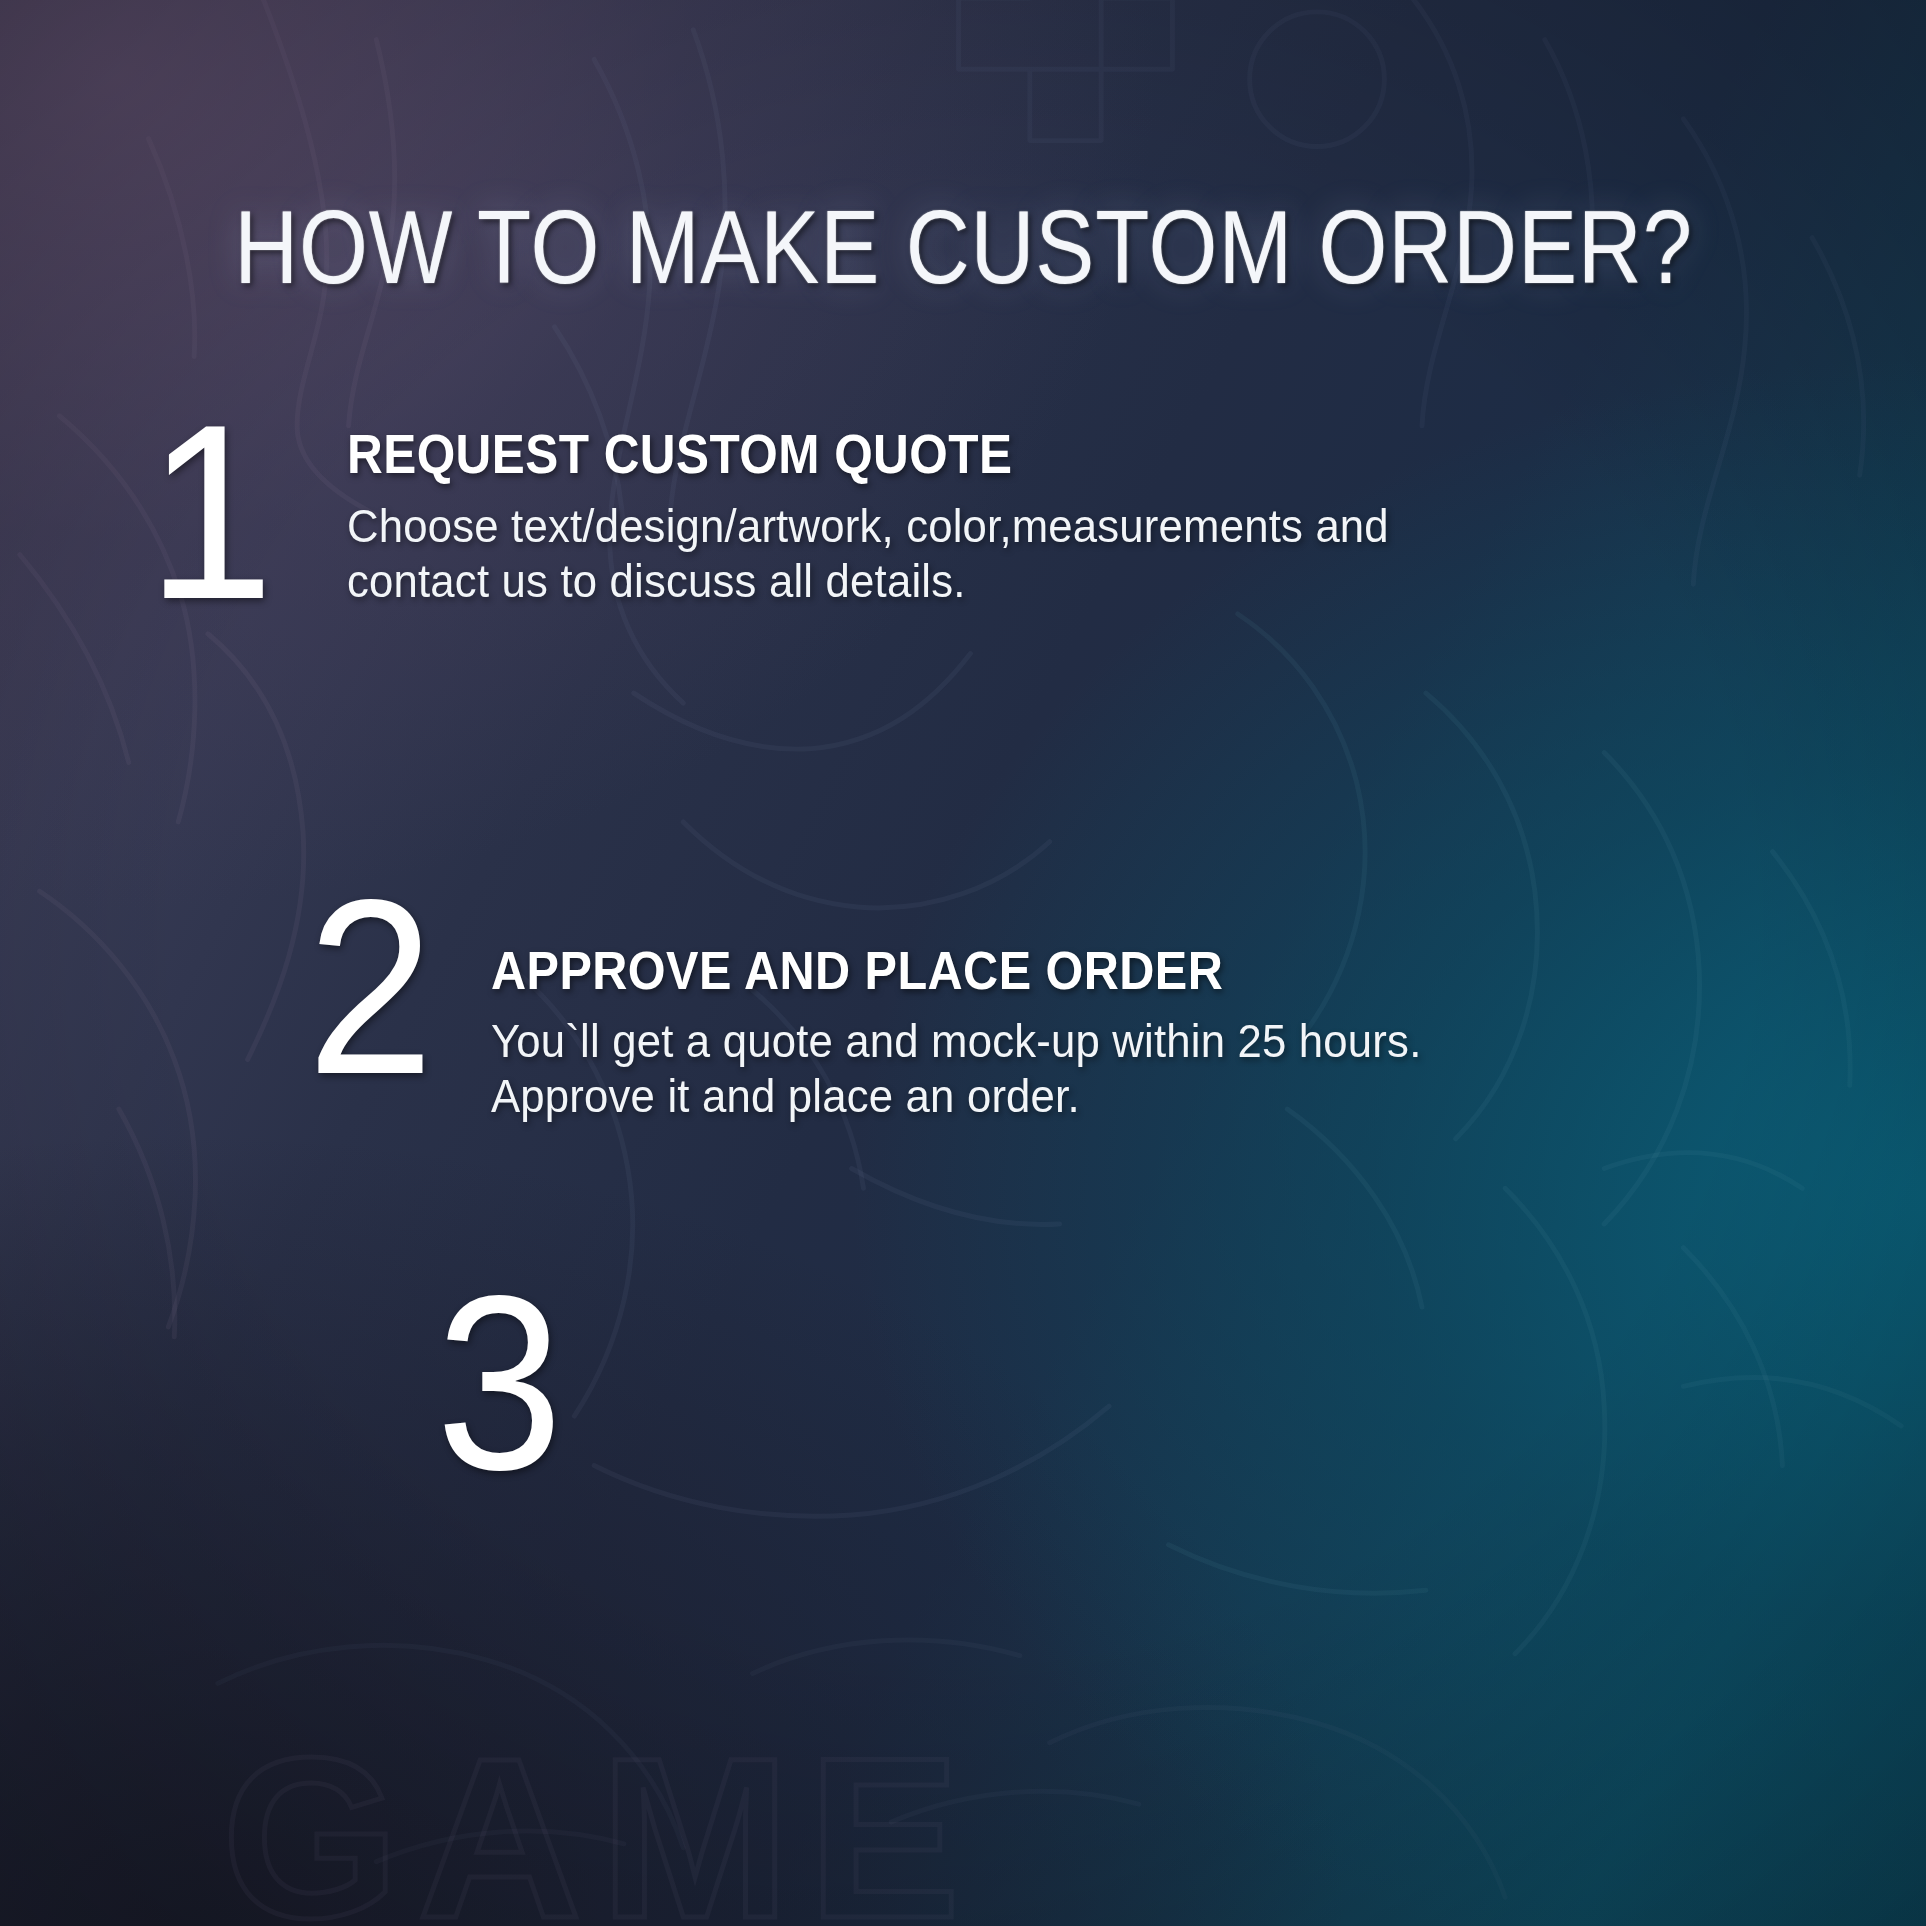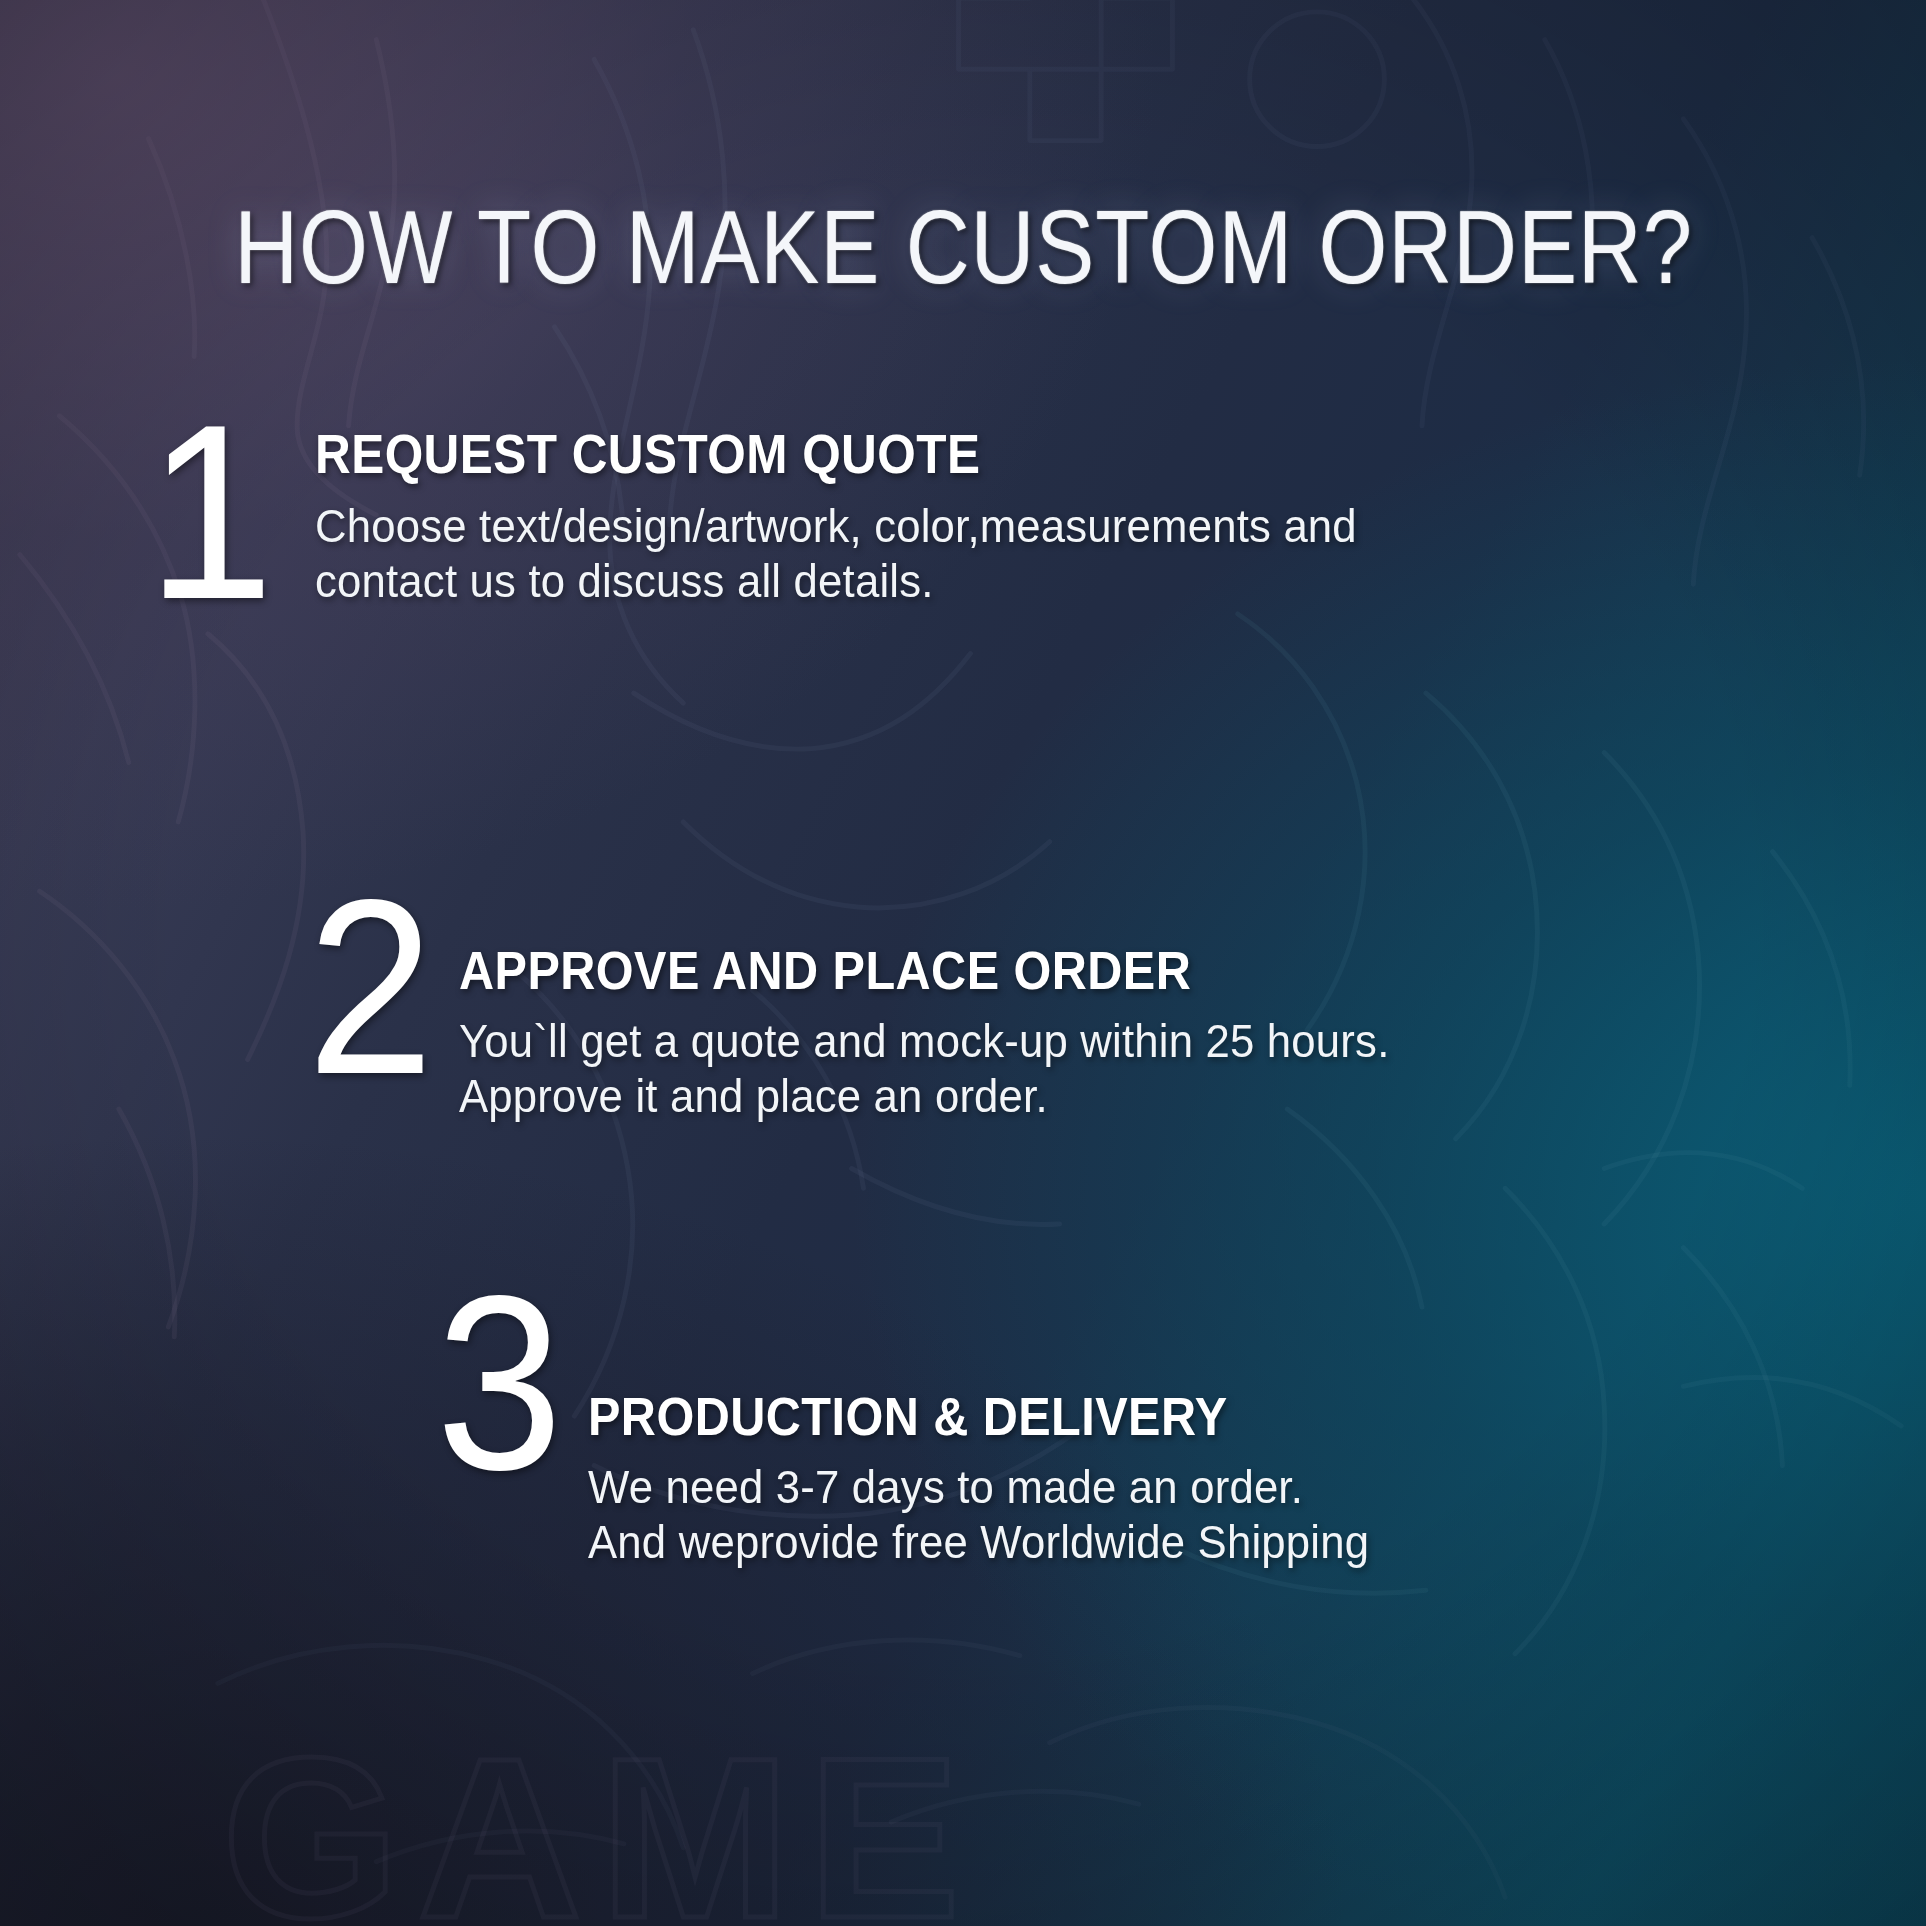--- a/index.html
+++ b/index.html
@@ -80,20 +80,21 @@
     transform: scaleX(0.92);
     transform-origin: left top;
     text-shadow: 2px 3px 8px rgba(0,0,0,0.45);
     flex: 0 0 auto;
     user-select: none;
   }
 
   .step-body {
     flex: 1 1 auto;
     padding-top: 10px;
+    margin-left: 32px;
   }
 
   .step-heading {
     font-size: 54px;
     line-height: 1.04;
     font-weight: 700;
     letter-spacing: 0.5px;
     transform: scaleX(0.9);
     transform-origin: left center;
     white-space: nowrap;
@@ -235,24 +236,17 @@
         <div class="step-heading">APPROVE AND PLACE ORDER</div>
         <div class="step-desc">
           <span class="line">You`ll get a quote and mock-up within 25 hours.</span>
           <span class="line">Approve it and place an order.</span>
         </div>
       </div>
     </div>
 
     <div class="step" id="step-3">
       <div class="step-num">3</div>
-      <div class="step-body">
-        <div class="step-heading">PRODUCTION &amp; DELIVERY</div>
-        <div class="step-desc">
-          <span class="line">We need 3-7 days to made an order.</span>
-          <span class="line">And weprovide free Worldwide Shipping</span>
-        </div>
-      </div>
     </div>
 
   </div>
 </div>
 
 
 </body></html>

